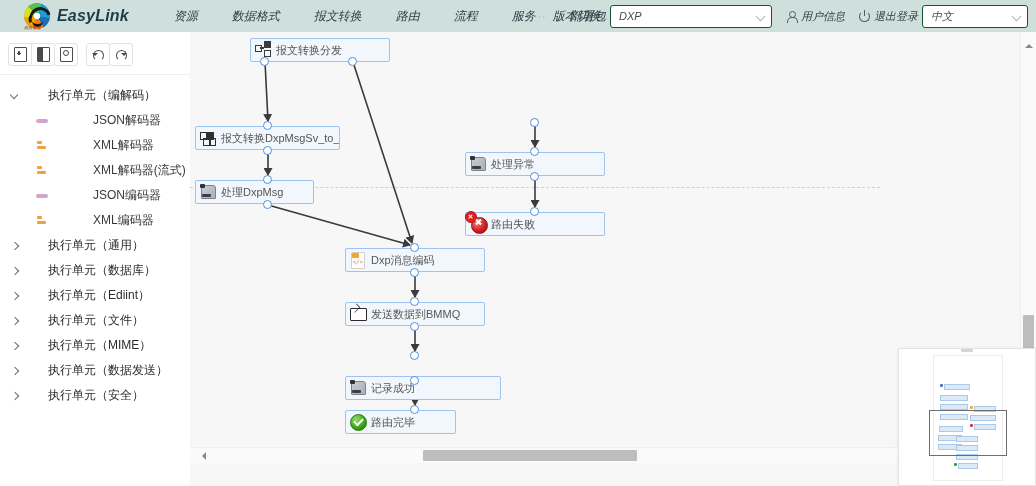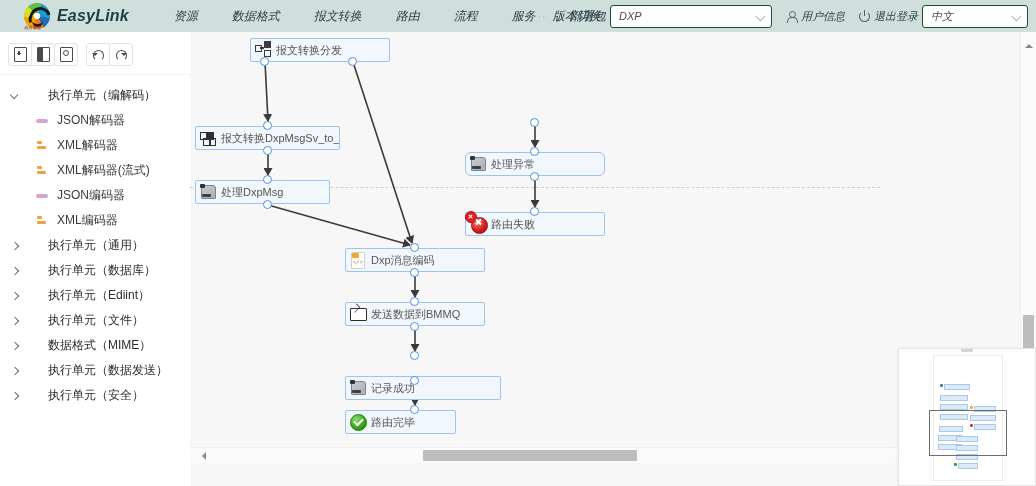--- a/index.html
+++ b/index.html
@@ -133,21 +133,21 @@
   }
   .arr{width:10px;height:10px;position:relative;margin-right:7px;flex:0 0 auto;}
   .arr:before{
     content:"";position:absolute;left:2px;top:2px;width:5px;height:5px;
     border-right:1.3px solid #6b6b6b;border-bottom:1.3px solid #6b6b6b;
     transform:rotate(-45deg);
   }
   .arr.open:before{transform:rotate(45deg);left:1px;top:1px;}
   .leaf{
     display:flex;align-items:center;height:25px;padding-left:36px;cursor:pointer;
-    font-size:12px;color:#3a3a3a;white-space:nowrap;
+    font-size:12px;color:#3a3a3a;white-space:nowrap;gap:36px;
   }
   .litem{width:13px;height:11px;margin-right:8px;position:relative;flex:0 0 auto;}
   .litem.json:before{
     content:"";position:absolute;left:0;top:3.5px;width:12px;height:4px;border-radius:2px;
     background:linear-gradient(90deg,#e6a0b8 0 40%,#c9a5d8 40% 100%);
   }
   .litem.xml:before{
     content:"";position:absolute;left:1px;top:1px;width:5px;height:3.4px;background:#f0a33c;border-radius:1px;}
   .litem.xml:after{
     content:"";position:absolute;left:1px;top:6px;width:9px;height:3.4px;background:#f0a33c;border-radius:1px;}
@@ -411,21 +411,21 @@
       <div class="grp">
         <span class="arr"></span>
         <span>执行单元（Ediint）</span>
       </div>
       <div class="grp">
         <span class="arr"></span>
         <span>执行单元（文件）</span>
       </div>
       <div class="grp">
         <span class="arr"></span>
-        <span>数据格式（MIME）</span>
+        <span>执行单元（MIME）</span>
       </div>
       <div class="grp">
         <span class="arr"></span>
         <span>执行单元（数据发送）</span>
       </div>
       <div class="grp">
         <span class="arr"></span>
         <span>执行单元（安全）</span>
       </div>
 
@@ -477,32 +477,32 @@
       <div class="node" style="left:5px;top:94px;width:145px;">
         <span class="node-ico ic-trans">
             <i></i>
             <u></u>
           </span>
         <span class="node-lbl">报文转换DxpMsgSv_to_Dx...</span>
       </div>
       <div class="port" style="left:73px;top:89px;"></div>
       <div class="port" style="left:73px;top:114px;"></div>
 
-      <div class="node" style="left:5px;top:148px;width:135px;">
+      <div class="node" style="left:5px;top:148px;width:119px;">
         <span class="node-ico ic-scroll">
             <i></i>
           </span>
         <span class="node-lbl">处理DxpMsg</span>
       </div>
       <div class="port" style="left:73px;top:143px;"></div>
       <div class="port" style="left:73px;top:168px;"></div>
 
       <div class="port" style="left:340px;top:86px;"></div>
 
-      <div class="node" style="left:275px;top:120px;width:140px;border-radius:6px;">
+      <div class="node" style="left:275px;top:120px;width:140px;">
         <span class="node-ico ic-scroll">
             <i></i>
           </span>
         <span class="node-lbl">处理异常</span>
       </div>
       <div class="port" style="left:340px;top:115px;"></div>
       <div class="port" style="left:340px;top:140px;"></div>
 
       <div class="node" style="left:275px;top:180px;width:140px;">
         <span class="node-ico ic-fail">

